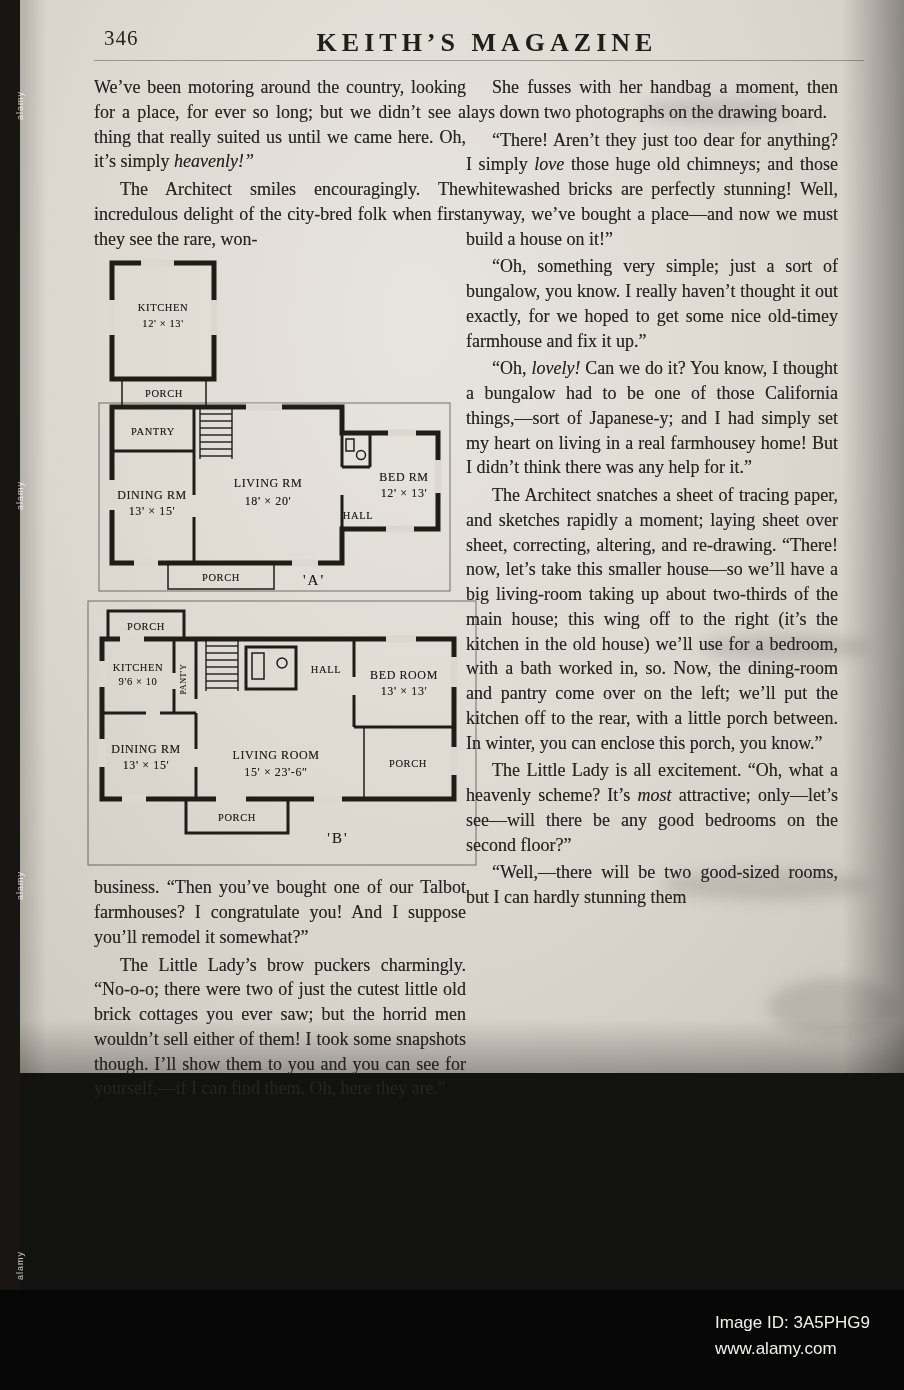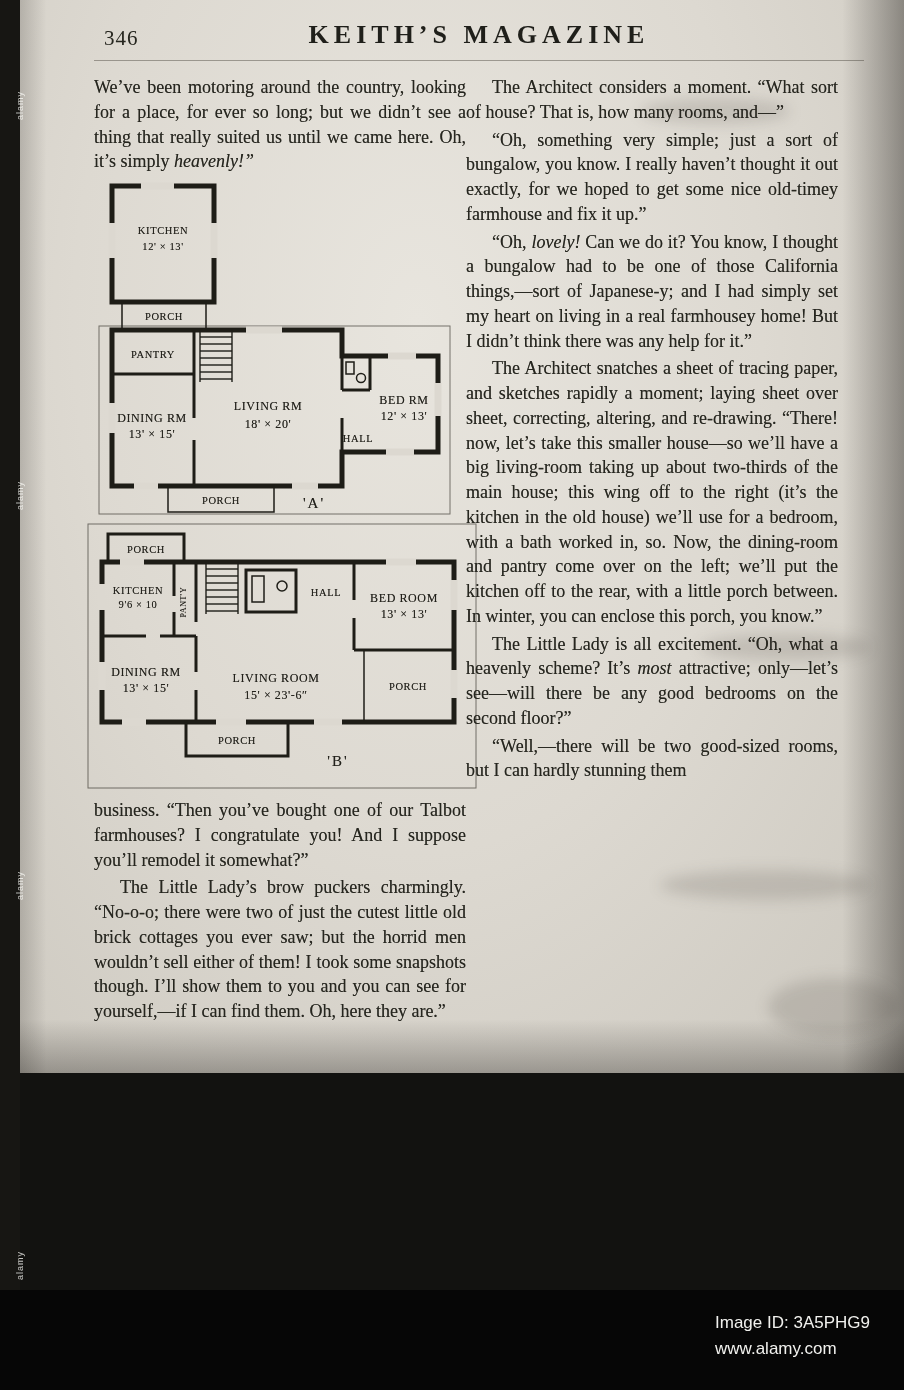--- a/index.html
+++ b/index.html
@@ -21,21 +21,21 @@
     background:
       linear-gradient(to right, rgba(18,15,12,0) 93%, rgba(18,15,12,.38) 100%),
       linear-gradient(to bottom, rgba(18,15,12,0) 95%, rgba(18,15,12,.30) 100%),
       linear-gradient(to left, rgba(18,15,12,0) 97%, rgba(18,15,12,.18) 100%),
       radial-gradient(ellipse at 45% 30%, #e8e5de 0%, #ddd9d1 50%, #cbc7be 100%);
   }
   .smudge{position:absolute;background:rgba(55,48,40,.15);filter:blur(7px);border-radius:50%;z-index:2;pointer-events:none;}
   
   .page-header{position:relative;height:44px;margin:16px 40px 6px 74px;border-bottom:1px solid rgba(70,66,58,.45);}
   .pagenum{position:absolute;left:10px;top:10px;font-size:21px;letter-spacing:1px;}
-  .mag-title{position:absolute;left:50%;top:4px;transform:translateX(-50%);margin:0;
+  .mag-title{position:absolute;left:50%;top:4px;transform:translateX(-50%);margin:8px;
     font-size:26px;font-weight:bold;letter-spacing:5px;white-space:nowrap;color:#1f1f1a;}
   
   .columns{display:flex;padding:8px 40px 0 74px;}
   .col{width:372px;font-size:18px;line-height:1.375;text-shadow:0 0 .5px rgba(30,28,24,.5);}
   p{margin:0 0 3px;text-align:justify;text-indent:1.45em;}
   p.cont{text-indent:0;}
   .it{font-style:italic;}
   
   .planA-block{position:relative;margin:4px 0 2px;}
   .wraptext{position:absolute;top:0;left:140px;width:224px;text-align:justify;}
@@ -71,20 +71,21 @@
 
   <div class="page-header">
     <span class="pagenum">346</span>
     <h1 class="mag-title">KEITH’S MAGAZINE</h1>
   </div>
 
   <div class="columns">
 
     <div class="col">
       <p class="cont"><span>We’ve been motoring around the country, looking for a place, for ever so long; but we didn’t see a thing that really suited us until we came here.  Oh, it’s simply </span><span class="it">heavenly!”</span></p>
+      <p><span>The Architect smiles encouragingly. The incredulous delight of the city-bred folk when first they see the rare, won-</span></p>
 
       <div class="planA-block">
         <svg class="plan plan-a" viewBox="0 0 358 340">
           <rect class="frame" x="3" y="148" width="351" height="188"></rect>
 
           <g>
             <rect class="wall" x="16" y="8" width="102" height="116"></rect>
             <rect class="thin" x="26" y="124" width="84" height="28"></rect>
             <path class="wall" d="M16 152 H246 V178 H342 V274 H246 V308 H16 Z"></path>
             <line class="wall2" x1="16" y1="196" x2="98" y2="196"></line>
@@ -201,21 +202,22 @@
         <text x="322" y="168" class="small">PORCH</text>
         <text x="151" y="222" class="small">PORCH</text>
         <text x="252" y="244" class="plan-label">'B'</text>
       </svg>
 
       <p class="cont"><span>business.  “Then you’ve bought one of our Talbot farmhouses?  I congratulate you!  And I suppose you’ll remodel it somewhat?”</span></p>
       <p><span>The Little Lady’s brow puckers charmingly.  “No-o-o; there were two of just the cutest little old brick cottages you ever saw; but the horrid men wouldn’t sell either of them!  I took some snapshots though.  I’ll show them to you and you can see for yourself,—if I can find them.  Oh, here they are.”</span></p>
     </div>
 
     <div class="col">
-      <p><span>The Architect considers a moment. “What sort of house?  That is, how many rooms, and—”</span></p>
+      <p><span>She fusses with her handbag a moment, then lays down two photographs on the drawing board.</span></p>
+      <p><span>“There!  Aren’t they just too dear for anything?  I simply </span><span class="it">love</span><span> those huge old chimneys; and those whitewashed bricks are perfectly stunning!  Well, anyway, we’ve bought a place—and now we must build a house on it!”</span></p>
       <p><span>“Oh, something very simple; just a sort of bungalow, you know.  I really haven’t thought it out exactly, for we hoped to get some nice old-timey farmhouse and fix it up.”</span></p>
       <p><span>“Oh, </span><span class="it">lovely!</span><span>  Can we do it?  You know, I thought a bungalow had to be one of those California things,—sort of Japanese-y; and I had simply set my heart on living in a real farmhousey home!  But I didn’t think there was any help for it.”</span></p>
       <p><span>The Architect snatches a sheet of tracing paper, and sketches rapidly a moment; laying sheet over sheet, correcting, altering, and re-drawing.  “There! now, let’s take this smaller house—so we’ll have a big living-room taking up about two-thirds of the main house; this wing off to the right (it’s the kitchen in the old house) we’ll use for a bedroom, with a bath worked in, so.  Now, the dining-room and pantry come over on the left; we’ll put the kitchen off to the rear, with a little porch between.  In winter, you can enclose this porch, you know.”</span></p>
       <p><span>The Little Lady is all excitement.  “Oh, what a heavenly scheme?  It’s </span><span class="it">most</span><span> attractive; only—let’s see—will there be any good bedrooms on the second floor?”</span></p>
       <p><span>“Well,—there will be two good-sized rooms, but I can hardly stunning them</span></p>
     </div>
   </div>
 
   <div class="smudge" style="left:620px;top:98px;width:150px;height:26px;"></div>
   <div class="smudge" style="left:680px;top:634px;width:170px;height:26px;"></div>

